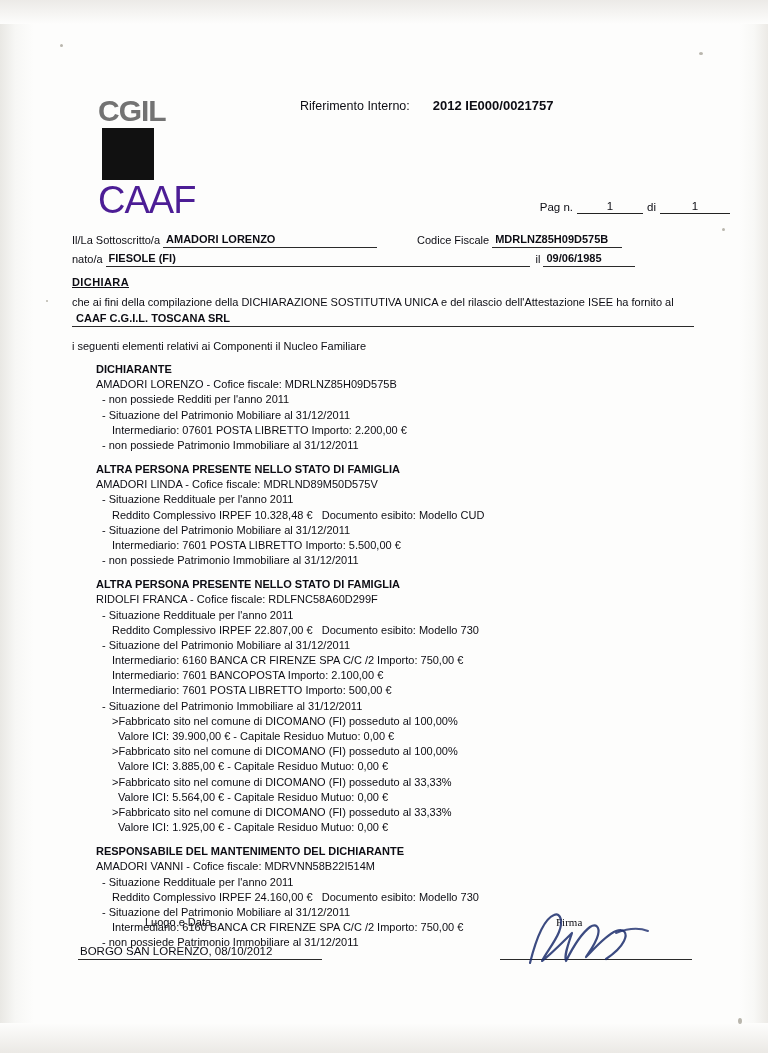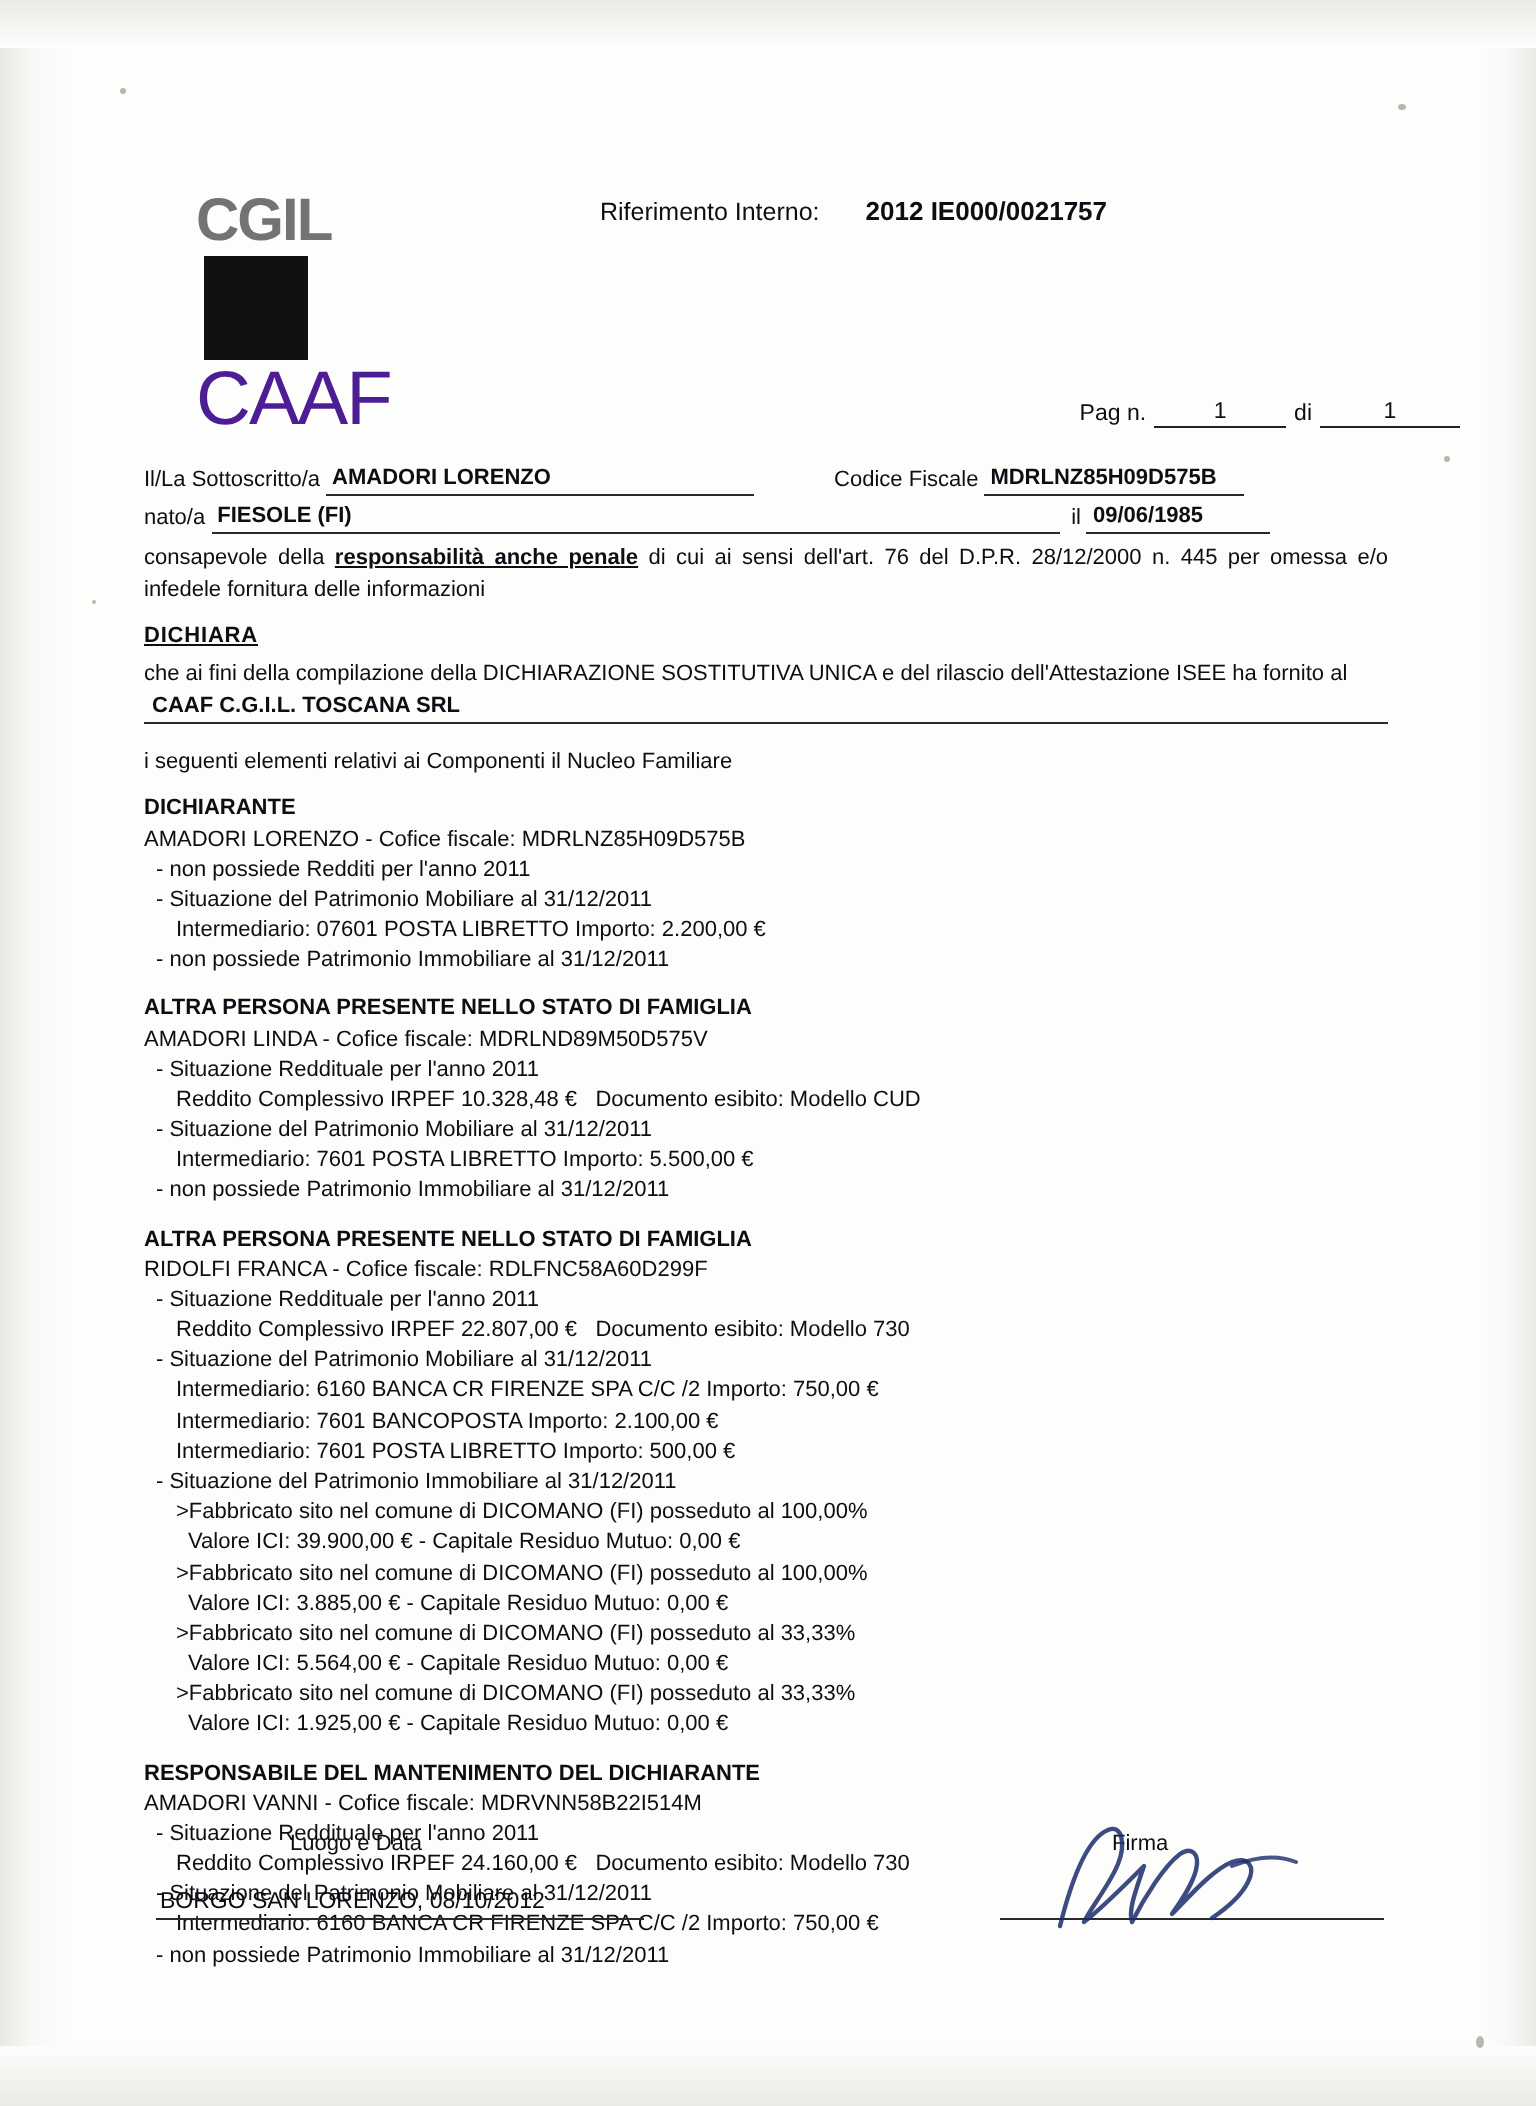--- a/index.html
+++ b/index.html
@@ -152,39 +152,40 @@
   }
   .line-caaf {
     border-bottom: 1px solid #2a2a2a;
     flex: 1;
     padding-left: 4px;
     font-weight: 600;
   }
   .elementi { margin-top: 12px; margin-bottom: 8px; }
 
   
-  .block { margin-bottom: 9px; }
+  .block { margin-bottom: 9px; margin-left: 24px; }
   .block-title { font-weight: 600; }
   .ln { white-space: pre; }
   .ind1 { padding-left: 6px; }
   .ind2 { padding-left: 16px; }
   .ind3 { padding-left: 22px; }
 
   
   .footer-luogo-lbl {
     position: absolute;
     left: 145px;
     top: 916px;
     font-size: 11px;
   }
   .footer-firma-lbl {
     position: absolute;
     left: 556px;
     top: 916px;
     font-size: 11px;
+    font-family: Liberation Serif, serif;
   }
   .footer-luogo-val {
     position: absolute;
     left: 78px;
     top: 945px;
     font-size: 11.5px;
     border-bottom: 1px solid #2a2a2a;
     padding: 0 6px 2px 2px;
     min-width: 236px;
   }
@@ -248,21 +249,20 @@
     </div>
 
     <div class="row1" style="margin-top:3px;">
       <span class="lbl">nato/a</span>
       <span class="fill line-nato">FIESOLE (FI)</span>
       <span class="u-line line-gap"></span>
       <span class="lbl" style="padding-left:6px;">il</span>
       <span class="fill line-data">09/06/1985</span>
     </div>
 
-    <div class="justified"><span>consapevole della </span><span class="underline-b">responsabilità anche penale</span><span> di cui ai sensi dell'art. 76 del D.P.R. 28/12/2000 n. 445 per omessa e/o infedele fornitura delle informazioni</span></div>
 
     <div class="dichiara">DICHIARA</div>
 
     <div class="p-just">che ai fini della compilazione della DICHIARAZIONE SOSTITUTIVA UNICA e del rilascio dell'Attestazione ISEE ha fornito al</div>
 
     <div class="fornito">
       <span class="line-caaf">CAAF C.G.I.L. TOSCANA SRL</span>
     </div>
 
     <div class="elementi">i seguenti elementi relativi ai Componenti il Nucleo Familiare</div>

